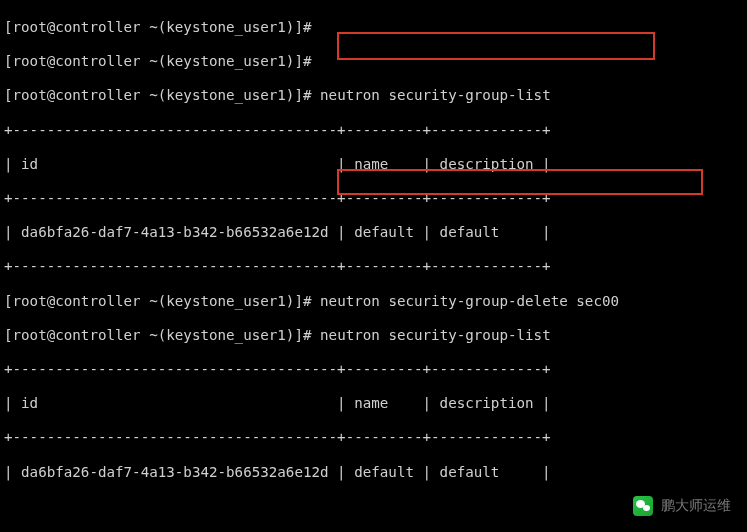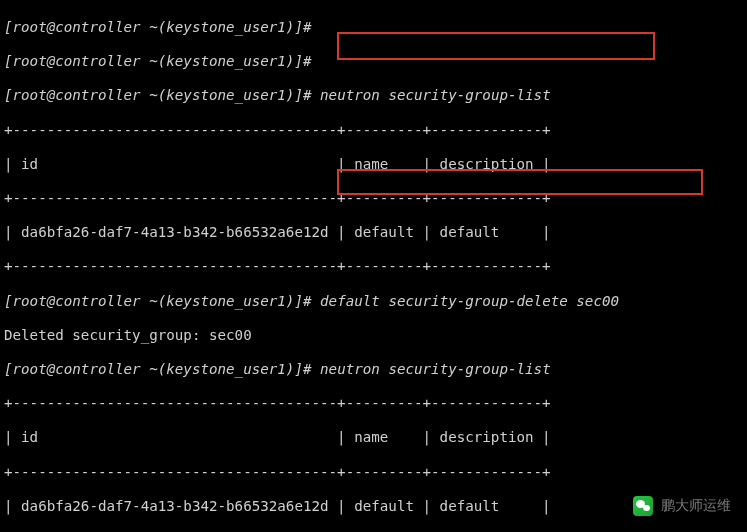--- a/index.html
+++ b/index.html
@@ -15,21 +15,21 @@
     font-family: "DejaVu Sans Mono", "Liberation Mono", Consolas, monospace;
     font-size: 14.2px;
     line-height: 17.1px;
     color: #d0d0d0;
     white-space: pre;
     padding: 2px 4px;
     position: relative;
     letter-spacing: 0;
   }
   .line { display: block; }
-  .line span { display: inline; font-style: italic; }
+  .line span { display: inline; }
   .highlight-box {
     position: absolute;
     border: 2px solid #d43a2a;
     background: transparent;
     pointer-events: none;
   }
   .box1 {
     left: 337px;
     top: 32px;
     width: 314px;
@@ -81,22 +81,21 @@
 
 <div class="terminal">
 <span class="line"><span>[root@controller ~(keystone_user1)]#</span></span>
 <span class="line"><span>[root@controller ~(keystone_user1)]#</span></span>
 <span class="line"><span>[root@controller ~(keystone_user1)]#</span> <span>neutron security-group-list</span></span>
 <span class="line">+--------------------------------------+---------+-------------+</span>
 <span class="line">| id                                   | name    | description |</span>
 <span class="line">+--------------------------------------+---------+-------------+</span>
 <span class="line">| da6bfa26-daf7-4a13-b342-b66532a6e12d | default | default     |</span>
 <span class="line">+--------------------------------------+---------+-------------+</span>
-<span class="line"><span>[root@controller ~(keystone_user1)]#</span> <span>default security-group-delete sec00</span></span>
-<span class="line">Deleted security_group: sec00</span>
+<span class="line"><span>[root@controller ~(keystone_user1)]#</span> <span>neutron security-group-delete sec00</span></span>
 <span class="line"><span>[root@controller ~(keystone_user1)]#</span> <span>neutron security-group-list</span></span>
 <span class="line">+--------------------------------------+---------+-------------+</span>
 <span class="line">| id                                   | name    | description |</span>
 <span class="line">+--------------------------------------+---------+-------------+</span>
 <span class="line">| da6bfa26-daf7-4a13-b342-b66532a6e12d | default | default     |</span>
 
 
 </div>
 
 <div class="highlight-box box1"></div>

